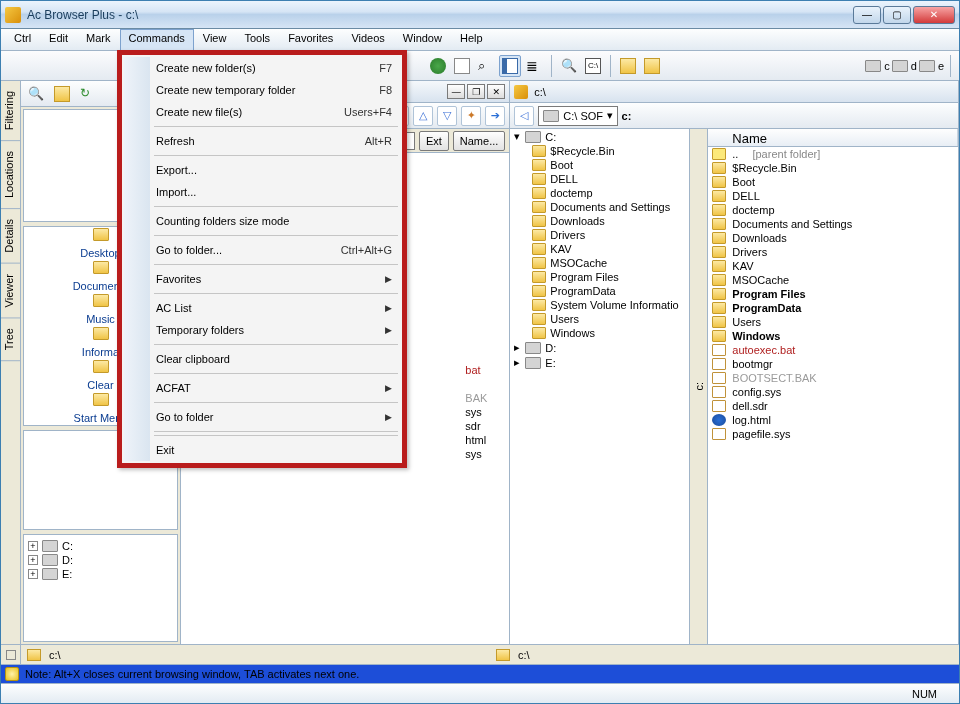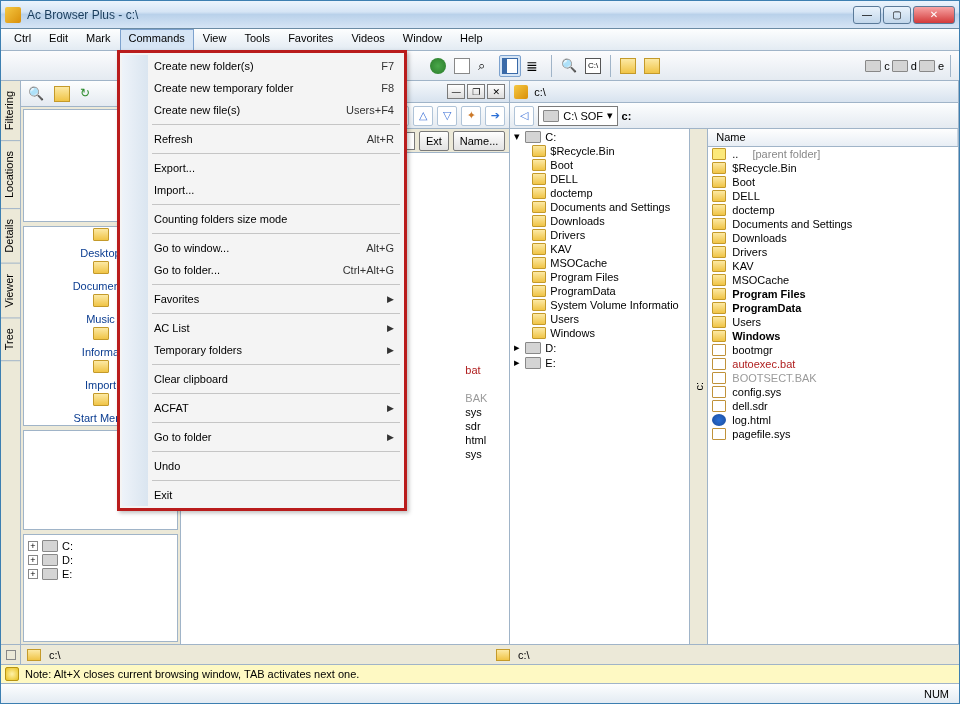--- a/index.html
+++ b/index.html
@@ -37,47 +37,47 @@
 .panel-header .ph-ico { width: 14px; height: 14px; background: linear-gradient(135deg,#f5c842,#d98f0a); border-radius: 2px; }
 .panel-mdi { margin-left: auto; display: flex; gap: 2px; }
 .panel-mdi .mdi-btn { width: 18px; height: 15px; border: 1px solid #7a7a7a; background: linear-gradient(to bottom,#fefefe,#ddd); font-size: 9px; display: flex; align-items: center; justify-content: center; }
 .panel-nav { height: 26px; background: linear-gradient(to bottom,#fdfefe,#e4eaf1); border-bottom: 1px solid #a0b4c8; display: flex; align-items: center; gap: 4px; padding: 0 4px; }
 .nav-btn { width: 20px; height: 20px; border: 1px solid #b0c4d8; background: #fff; display: flex; align-items: center; justify-content: center; border-radius: 2px; }
 .nav-drive { height: 20px; border: 1px solid #7a7a7a; background: #fff; padding: 0 4px; display: flex; align-items: center; gap: 4px; font-size: 11px; }
 .panel-filter { height: 24px; border-bottom: 1px solid #a0b4c8; display: flex; align-items: center; gap: 4px; padding: 0 4px; background: #ece9d8; }
 .filter-input { flex: 1; height: 18px; border: 1px solid #7a7a7a; background: #fff; }
 .btn-small { height: 20px; padding: 0 6px; border: 1px solid #7a7a7a; background: linear-gradient(to bottom,#fefefe,#e2e2e2); font-size: 11px; border-radius: 2px; }
 .list-head { height: 18px; background: linear-gradient(to bottom,#fefefe,#e8eef5); border-bottom: 1px solid #a0b4c8; display: flex; }
-.list-head .col { padding: 2px 8px; border-right: 1px solid #c8d4e0; font-size: 11px; }
+.list-head .col { padding: 2px 24px; border-right: 1px solid #c8d4e0; font-size: 13px; }
 .file-list { flex: 1; background: #fff; overflow: auto; }
 .frow { display: flex; align-items: center; gap: 6px; padding: 1px 4px; font-size: 11px; white-space: nowrap; }
 .frow .fico { width: 14px; height: 12px; background: linear-gradient(to bottom,#fce9a4,#f0c446); border: 1px solid #c49a2a; border-radius: 1px; flex-shrink: 0; }
 .frow .fico.file { background: #fff; border: 1px solid #c0923a; }
 .frow .fico.html { background: radial-gradient(circle,#2a6fd6,#1a4a99); border-radius: 50%; border: none; }
 .frow .fico.up { background: #fce97a; }
 .frow.red { color: #b02020; }
 .frow.gray { color: #9a9a9a; }
 .frow .ext { min-width: 40px; }
 .tree-panel { width: 180px; border-right: 1px solid #a0b4c8; background: #fff; overflow: auto; }
 .tree-panel .tn { display: flex; align-items: center; gap: 4px; padding: 1px 2px; white-space: nowrap; }
 .tree-panel .tn .fico { width: 14px; height: 12px; background: linear-gradient(to bottom,#fce9a4,#f0c446); border: 1px solid #c49a2a; border-radius: 1px; }
-.dropdown { position: absolute; top: 50px; left: 117px; width: 290px; background: #f4f4f4; border: 3px solid #b91c1c; box-shadow: 2px 2px 4px rgba(0,0,0,.25); z-index: 100; padding: 2px; }
+.dropdown { position: absolute; top: 50px; left: 117px; width: 290px; background: #f4f4f4; border: 5px solid #b91c1c; box-shadow: 2px 2px 4px rgba(0,0,0,.25); z-index: 100; padding: 2px; }
 .dropdown .gutter { position: absolute; left: 2px; top: 2px; bottom: 2px; width: 26px; background: linear-gradient(to right,#eef3f9,#dae5f0); }
 .dd-item { position: relative; display: flex; align-items: center; height: 22px; padding-left: 32px; padding-right: 8px; cursor: default; }
 .dd-item .lbl { flex: 1; }
 .dd-item .sc { color: #333; font-size: 11px; }
 .dd-item .arr { font-size: 9px; color: #333; margin-left: 8px; }
 .dd-sep { position: relative; height: 1px; background: #c5c5c5; margin: 3px 2px 3px 30px; }
 .bottom-bars { border-top: 1px solid #a0b4c8; }
 .path-bar { height: 20px; background: #ece9d8; display: flex; align-items: center; border-bottom: 1px solid #a0b4c8; }
 .path-seg { display: flex; align-items: center; gap: 8px; padding: 0 6px; flex: 1; }
 .path-seg .fico { width: 14px; height: 12px; background: linear-gradient(to bottom,#fce9a4,#f0c446); border: 1px solid #c49a2a; }
-.note-bar { height: 18px; background: #fef9c3; display: flex; align-items: center; padding: 0 4px; gap: 6px; font-size: 11px; text-align: center; }
+.note-bar { height: 18px; background: #1d4ed8; display: flex; align-items: center; padding: 0 4px; gap: 6px; font-size: 11px; text-align: center; }
 .note-ico { width: 14px; height: 14px; background: radial-gradient(circle,#fff2a8,#e8c222); border: 1px solid #b89410; border-radius: 2px; }
-.status-bar { height: 20px; background: linear-gradient(to bottom,#fdfefe,#e3ebf3); border-top: 1px solid #a0b4c8; display: flex; align-items: center; justify-content: flex-end; padding: 0 10px; font-size: 11px; }
+.status-bar { height: 20px; background: linear-gradient(to bottom,#fdfefe,#e3ebf3); border-top: 1px solid #a0b4c8; display: flex; align-items: center; justify-content: flex-end; padding: 0 22px; font-size: 11px; }
 .vert-label { width: 18px; border-right: 1px solid #a0b4c8; display: flex; align-items: center; justify-content: center; background: #ece9d8; }
 .vert-label span { writing-mode: vertical-rl; transform: rotate(180deg); font-size: 11px; }
 </style>
 </head>
 <body>
 
 <div class="window">
 
   <div class="titlebar">
     <div class="icon"></div>
@@ -189,21 +189,21 @@
             <div class="qa-item">
               <div class="fi"></div>
               <span>Music</span>
             </div>
             <div class="qa-item">
               <div class="fi"></div>
               <span>Informa</span>
             </div>
             <div class="qa-item">
               <div class="fi"></div>
-              <span>Import</span>
+              <span>Clear</span>
             </div>
             <div class="qa-item">
               <div class="fi"></div>
               <span>Start Menu</span>
             </div>
           </div>
         <div style="flex:1;background:#fff;border:1px solid #a0b4c8;margin:2px"></div>
         <div class="tree-area" id="drive-tree">
             <div class="tree-node">
               <div class="tree-exp">+</div>
@@ -494,27 +494,27 @@
                     <span><b>ProgramData</b></span>
                   </div>
                   <div class="frow">
                     <div class="fico"></div>
                     <span>Users</span>
                   </div>
                   <div class="frow">
                     <div class="fico"></div>
                     <span><b>Windows</b></span>
                   </div>
-                  <div class="frow">
-                    <div class="fico file"></div>
-                    <span>bootmgr</span>
-                  </div>
                   <div class="frow red">
                     <div class="fico file"></div>
                     <span>autoexec.bat</span>
+                  </div>
+                  <div class="frow">
+                    <div class="fico file"></div>
+                    <span>bootmgr</span>
                   </div>
                   <div class="frow gray">
                     <div class="fico file"></div>
                     <span>BOOTSECT.BAK</span>
                   </div>
                   <div class="frow">
                     <div class="fico file"></div>
                     <span>config.sys</span>
                   </div>
                   <div class="frow">
@@ -587,24 +587,20 @@
     </div>
     <div class="dd-item">
       <span class="lbl">Import...</span>
     </div>
     <div class="dd-sep"></div>
     <div class="dd-item">
       <span class="lbl">Counting folders size mode</span>
     </div>
     <div class="dd-sep"></div>
     <div class="dd-item">
-      <span class="lbl">Go to window...</span>
-      <span class="sc">Alt+G</span>
-    </div>
-    <div class="dd-item">
       <span class="lbl">Go to folder...</span>
       <span class="sc">Ctrl+Alt+G</span>
     </div>
     <div class="dd-sep"></div>
     <div class="dd-item">
       <span class="lbl">Favorites</span>
       <span class="arr">▶</span>
     </div>
     <div class="dd-sep"></div>
     <div class="dd-item">
@@ -623,20 +619,17 @@
     <div class="dd-item">
       <span class="lbl">ACFAT</span>
       <span class="arr">▶</span>
     </div>
     <div class="dd-sep"></div>
     <div class="dd-item">
       <span class="lbl">Go to folder</span>
       <span class="arr">▶</span>
     </div>
     <div class="dd-sep"></div>
-    <div class="dd-item">
-      <span class="lbl">Undo</span>
-    </div>
     <div class="dd-sep"></div>
     <div class="dd-item">
       <span class="lbl">Exit</span>
     </div>
   </div>
 
 </body></html>

